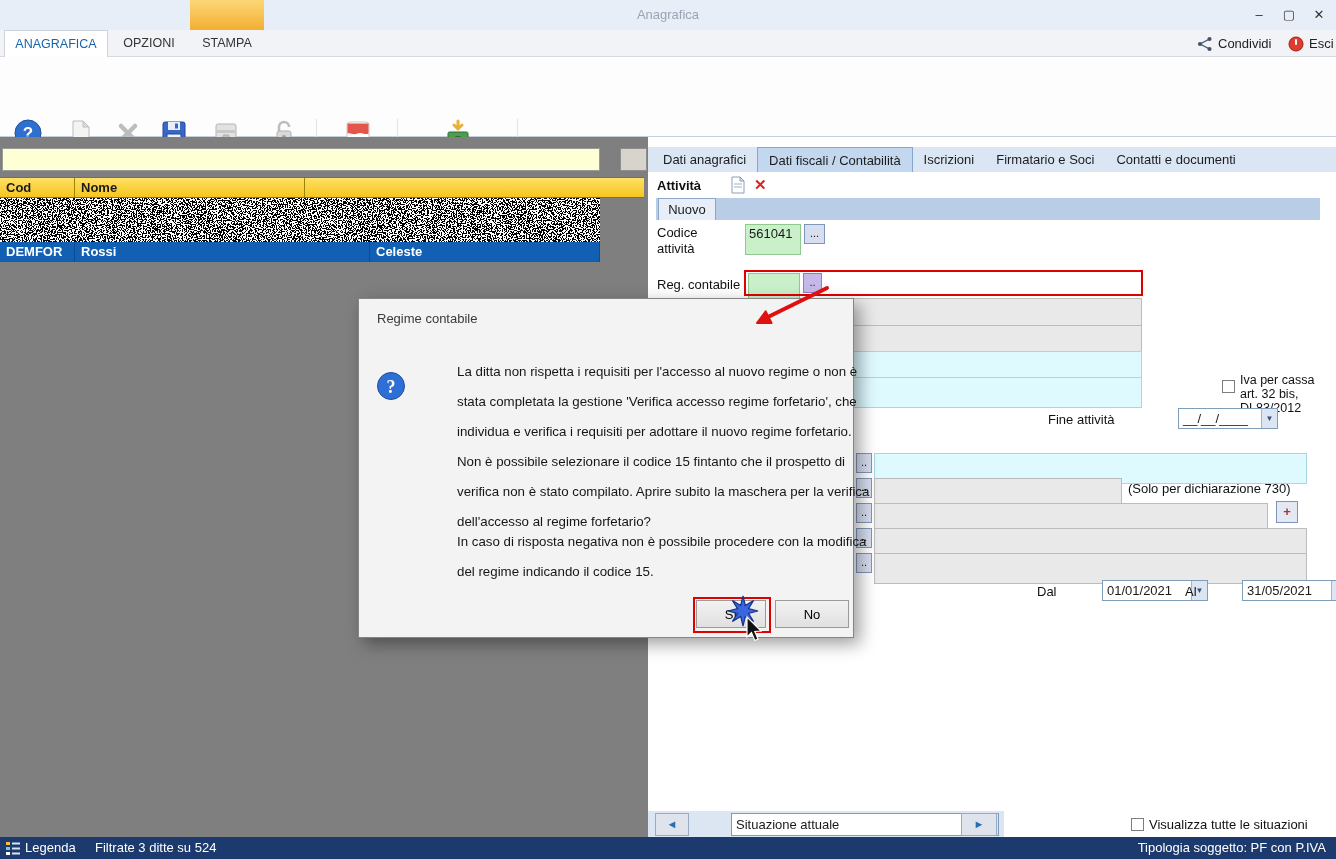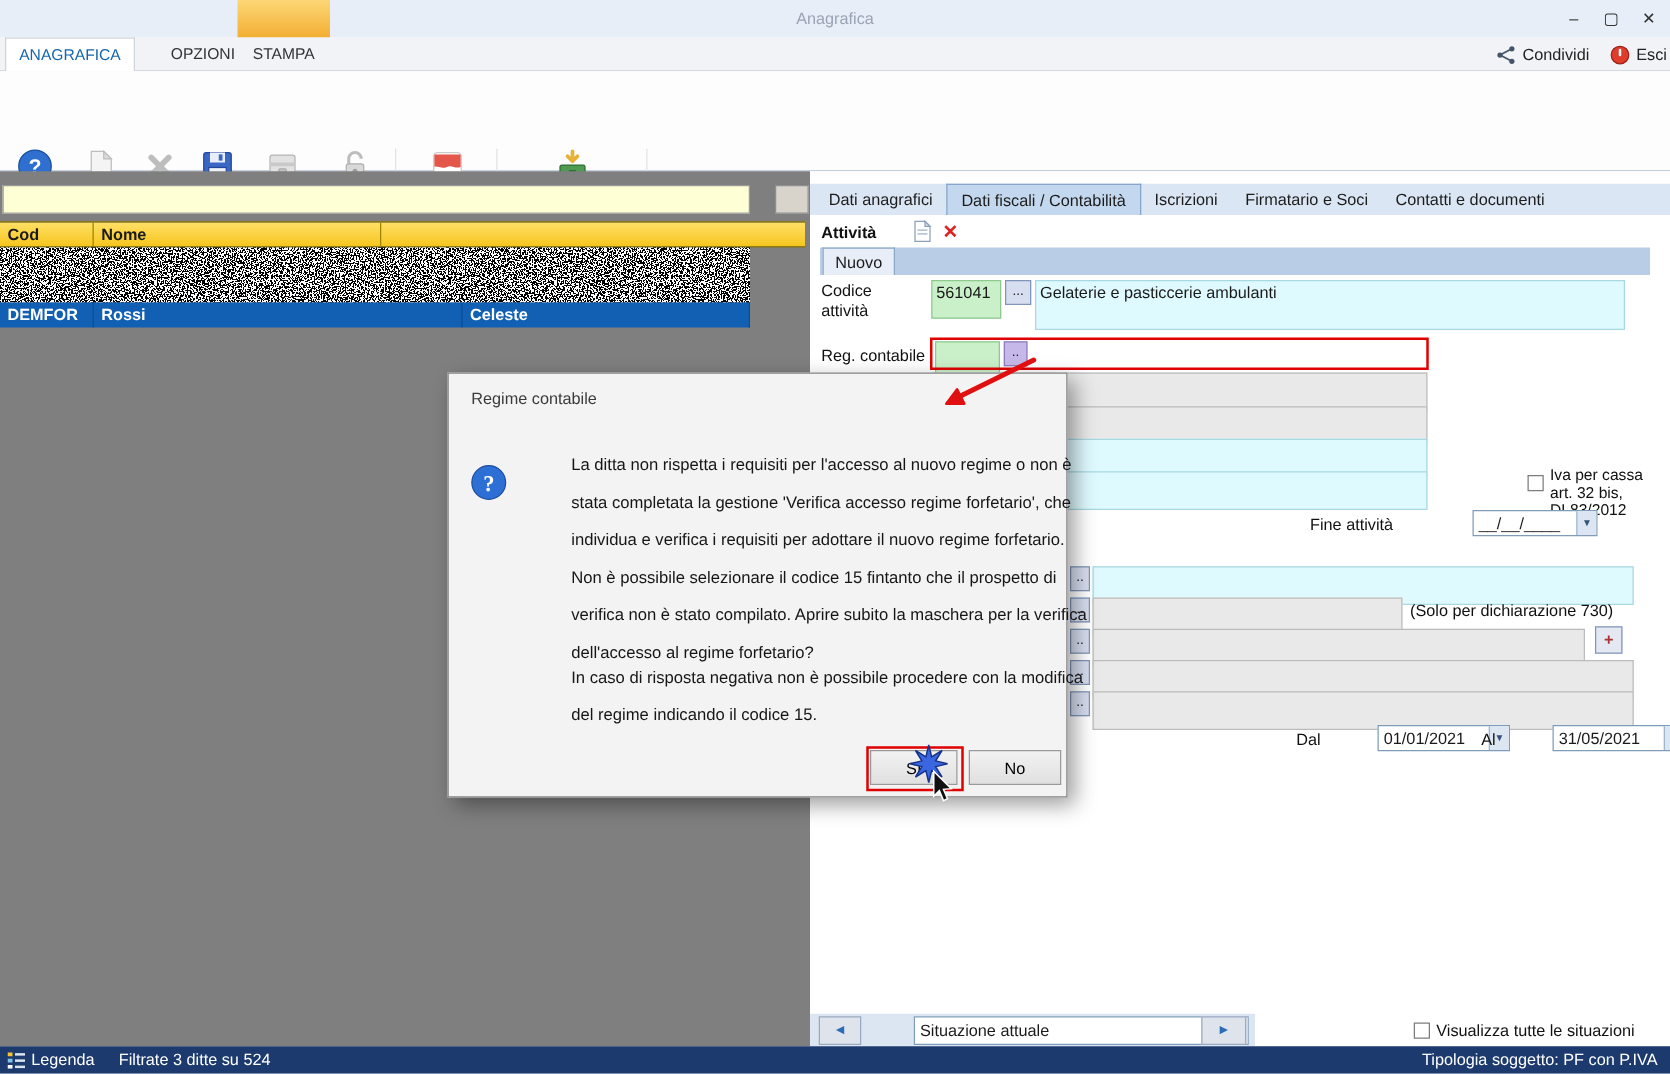--- a/index.html
+++ b/index.html
@@ -12,21 +12,21 @@
   #titlebar { left:0; top:0; width:1336px; height:30px; background:#e8eef8; }
   #stampa-accent { left:190px; top:0; width:74px; height:30px; background:linear-gradient(#fcd univers76,#f3ae33); background:linear-gradient(#fcd776,#f3ae33); }
   #window-title { left:0; right:0; top:7px; text-align:center; color:#9aa4b4; font-size:13px; }
   #win-controls { right:2px; top:0; height:30px; display:flex; }
   .winbtn { width:30px; height:30px; text-align:center; line-height:30px; color:#333; font-size:13px; cursor:default; }
 
   
   #ribbonrow { left:0; top:30px; width:1336px; height:27px; background:#f1f3f7; border-bottom:1px solid #d5d9e0; }
   .ribtab { position:absolute; top:0; height:27px; line-height:26px; text-align:center; font-size:12.5px; color:#333; }
   #tab-anagrafica { left:4px; width:104px; background:#fff; border:1px solid #cfd4dc; border-bottom:none; color:#1565ad; }
-  #tab-opzioni { left:110px; width:78px;text-align:right; }
+  #tab-opzioni { left:110px; width:78px; }
   #tab-stampa { left:190px; width:74px; }
   .ribaction { position:absolute; top:0; height:27px; display:flex; align-items:center; gap:5px; font-size:13px; color:#222; }
   #share-action { left:1197px; }
   #exit-action { left:1288px; }
 
   
   #toolbar { left:0; top:57px; width:1336px; height:80px; background:#fdfdfd; border-bottom:1px solid #c4cfdf; }
   .tbtn { position:absolute; top:61px; display:flex; flex-direction:column; align-items:center; gap:3px; font-size:12px; color:#222; text-align:center; }
   .tbtn.disabled { color:#a9a9a9; }
   .tsep { position:absolute; top:62px; width:1px; height:64px; background:#e0e3e8; }
@@ -248,21 +248,20 @@
     </svg>
     <div class="rlabel" style="left:106px; top:39px; color:#d22; font-weight:bold; font-size:15px;">✕</div>
 
     <div style="position:absolute; left:8px; top:61px; width:664px; height:22px; background:#b9cde7;">
       <div style="position:absolute; left:2px; top:0; width:58px; height:22px; background:#e7eef8; border:1px solid #8aa6c8; border-bottom:none; text-align:center; line-height:21px; font-size:13px;">Nuovo</div>
     </div>
 
     <div class="rlabel" style="left:9px; top:88px; width:62px; line-height:16px;">Codice attività</div>
     <div class="field green" style="left:97px; top:87px; width:56px;">561041</div>
     <div class="browse" style="left:156px; top:87px; width:21px;">...</div>
-    <div class="field cyan" style="left:180px; top:87px; width:472px; height:40px;">Gelaterie e pasticcerie ambulanti</div>
 
     <div class="rlabel" style="left:9px; top:140px;">Reg. contabile</div>
     <div class="field green" style="left:100px; top:136px; width:52px;"></div>
     <div class="browse" style="left:155px; top:136px; width:19px; background:#c6b9ea; border-color:#8f7fc0;">..</div>
 
     <div class="field" style="left:97px; top:161px; width:397px;"></div>
     <div class="field" style="left:97px; top:188px; width:397px;"></div>
     <div class="field cyan" style="left:97px; top:214px; width:397px;"></div>
     <div class="field cyan" style="left:97px; top:240px; width:397px;"></div>
 

